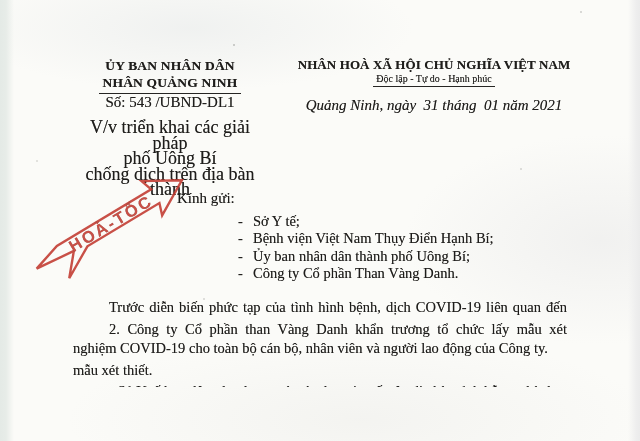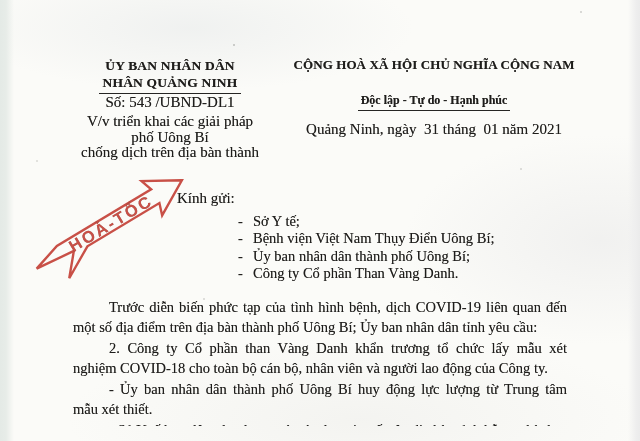--- a/index.html
+++ b/index.html
@@ -30,30 +30,30 @@
   .scan-text { text-shadow: 0 0 0.5px rgba(35,33,30,.55); }
 
   
   .hdr-left {
     position: absolute; left: 80px; top: 57px; width: 180px;
     text-align: center;
   }
   .org-line { font-weight: bold; font-size: 13.5px; line-height: 17px; letter-spacing: .2px; }
   .u-ul { display: inline-block; border-bottom: 1.4px solid #262523; padding: 0 3px 2px; }
   .doc-no { font-size: 15px; margin-top: 0; }
-  .subject { font-size: 15px; line-height: 15.5px; margin-top: 3px; }
+  .subject { font-size: 18px; line-height: 15.5px; margin-top: 9px; }
 
   
   .hdr-right {
     position: absolute; left: 288px; top: 57px; width: 292px;
     text-align: center;
   }
   .national { font-weight: bold; font-size: 13px; line-height: 16px; letter-spacing: .1px; }
-  .motto { font-weight: bold; font-size: 12px; margin-top: 20px; }
-  .dateline { font-size: 15px; margin-top: 10px; white-space: pre; }
+  .motto { font-weight: normal; font-size: 10px; margin-top: 0; }
+  .dateline { font-style: italic; font-size: 15px; margin-top: 10px; white-space: pre; }
 
   
   .stamp-svg { position: absolute; left: 24px; top: 162px; overflow: visible; opacity: .88; }
   .stamp-text {
     font-family: "Liberation Sans", "DejaVu Sans", sans-serif;
     font-weight: bold; font-size: 16.5px; letter-spacing: 2.5px;
   }
 
   
   .kinh-gui { position: absolute; left: 177px; top: 190px; font-size: 15px; }
@@ -87,62 +87,60 @@
     <div class="org-line"><span class="u-ul">NHÂN QUẢNG NINH</span></div>
     <div class="doc-no">Số: 543 /UBND-DL1</div>
     <div class="subject">
       <span class="bl">V/v triển khai các giải pháp</span>
       <span class="bl">phố Uông Bí</span>
       <span class="bl">chống dịch trên địa bàn thành</span>
     </div>
   </div>
 
   <div class="hdr-right">
-    <div class="national">CỘNG HOÀ XÃ HỘI CHỦ NGHĨA CỘNG NAM</div>
+    <div class="national">NHÂN HOÀ XÃ HỘI CHỦ NGHĨA VIỆT NAM</div>
     <div class="motto"><span class="u-ul">Độc lập - Tự do - Hạnh phúc</span></div>
     <div class="dateline">Quảng Ninh, ngày  31 tháng  01 năm 2021</div>
   </div>
 
   <svg class="stamp-svg" width="170" height="124" viewBox="0 0 170 124">
     <g transform="translate(85,62) rotate(-31)">
       <polygon points="85,0 50,-20 54,-8 -56,-8 -85,1 -44,5 -62,26 -30,8 54,8 50,20" fill="none" stroke="#c2392f" stroke-width="2.4" stroke-linejoin="miter"></polygon>
       <text class="stamp-text" x="2" y="6" text-anchor="middle" fill="#c2392f">HOẢ-TỐC</text>
     </g>
   </svg>
 
   <div class="kinh-gui">Kính gửi:</div>
   <div class="recipients">
     <div class="recip-row">
       <span class="recip-dash">-</span>
       <span>Sở Y tế;</span>
     </div>
     <div class="recip-row">
       <span class="recip-dash">-</span>
-      <span>Bệnh viện Việt Nam Thụy Điển Uông Bí;</span>
+      <span>Bệnh viện Việt Nam Thụy Điển Hạnh Bí;</span>
     </div>
     <div class="recip-row">
       <span class="recip-dash">-</span>
       <span>Ủy ban nhân dân thành phố Uông Bí;</span>
     </div>
     <div class="recip-row">
       <span class="recip-dash">-</span>
       <span>Công ty Cổ phần Than Vàng Danh.</span>
     </div>
   </div>
 
   <div class="doc-body">
     <div class="para">
       <span class="bl indent just">Trước diễn biến phức tạp của tình hình bệnh, dịch COVID-19 liên quan đến</span>
-      <span class="bl">một số địa điểm trên địa bàn thành phố Uông Bí; Ủy ban nhân dân tỉnh yêu cầu:</span>
     </div>
     <div class="para">
       <span class="bl indent just">2. Công ty Cổ phần than Vàng Danh khẩn trương tổ chức lấy mẫu xét</span>
-      <span class="bl">nghiệm COVID-18 cho toàn bộ cán bộ, nhân viên và người lao động của Công ty.</span>
+      <span class="bl">nghiệm COVID-19 cho toàn bộ cán bộ, nhân viên và người lao động của Công ty.</span>
     </div>
     <div class="para">
-      <span class="bl indent just">- Ủy ban nhân dân thành phố Uông Bí huy động lực lượng từ Trung tâm</span>
       <span class="bl">mẫu xét thiết.</span>
     </div>
     <div class="para clipped">
       <span class="bl indent">- Sở Y tế huy động lực lượng từ các đơn vị y tế trên địa bàn tỉnh hỗ trợ thành phố Uông Bí</span>
     </div>
   </div>
 </div>
 
 </body></html>

